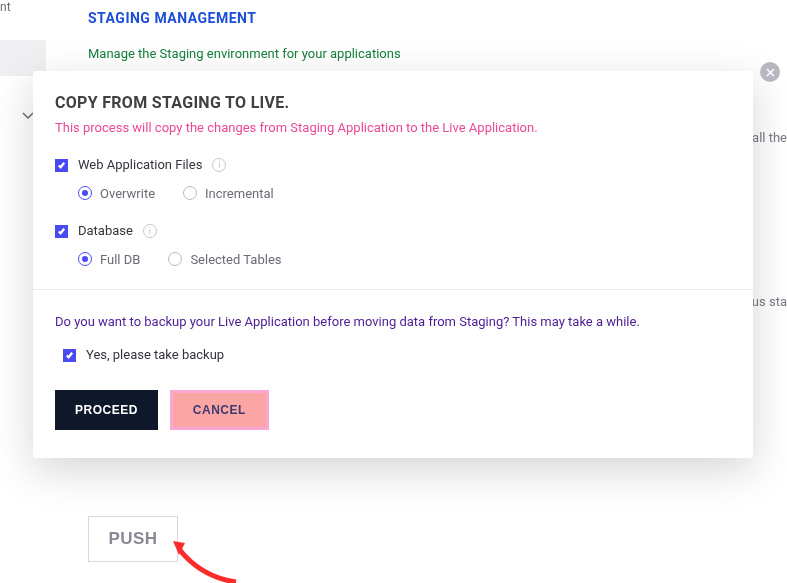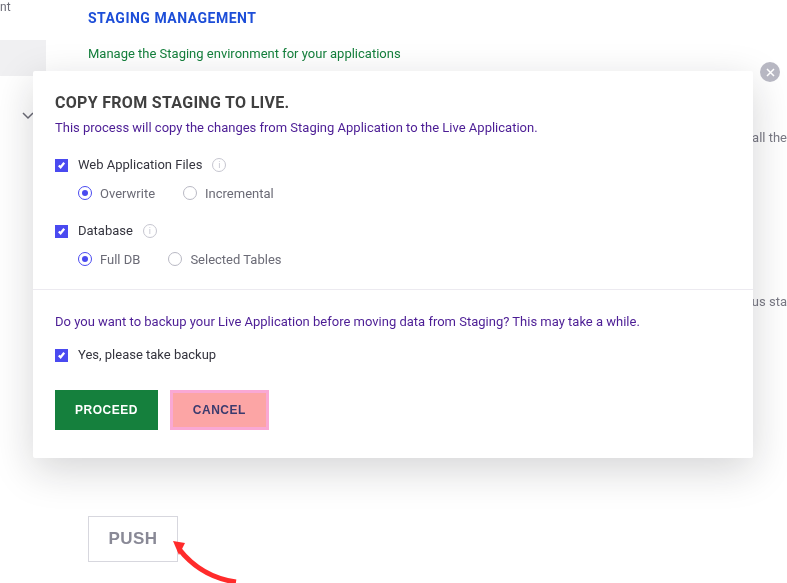--- a/index.html
+++ b/index.html
@@ -12,37 +12,37 @@
     .chev{position:absolute;left:22px;top:112px;color:#6b6b76}
     h2.st{font-size:14px;font-weight:700;color:#1d4ed8;letter-spacing:.5px;margin-top:2px}
     .sub{font-size:13px;color:#15803d;margin-top:20px}
     .overflow{position:absolute;right:0;top:130px;font-size:13px;color:#7a7a85;white-space:nowrap}
     .ofx{position:absolute;right:0;top:294px;font-size:13px;color:#7a7a85;white-space:nowrap}
     .btn-push{position:absolute;left:88px;top:516px;width:90px;height:46px;background:#fff;border:1px solid #d7d7de;color:#898996;font-size:17px;font-weight:600;letter-spacing:.5px}
     .modal{position:absolute;left:33px;top:71px;width:720px;background:#fff;box-shadow:0 12px 40px rgba(20,20,30,.18);border-radius:2px}
     .close{position:absolute;left:760px;top:62px;width:20px;height:20px;border-radius:50%;background:#b7b7c2;color:#fff;display:flex;align-items:center;justify-content:center;font-size:11px;cursor:pointer}
     .mpad{padding:22px 22px 0 22px}
     h3.mt{font-size:16px;font-weight:700;color:#404040;letter-spacing:.3px}
-    p.md{font-size:13px;color:#4c1d95;margin:8px 0 22px}
+    p.md{font-size:13px;color:#ec4899;margin:8px 0 22px}
     .opt{margin-bottom:22px}
     .chk-row{display:flex;align-items:flex-end;gap:10px;font-size:13px;color:#34343e}
     .chk{width:13px;height:13px;border:1px solid #4a4af0;background:#4a4af0;display:inline-flex;align-items:center;justify-content:center}
     .chk svg{width:9px;height:9px;stroke:#fff;stroke-width:2.5;fill:none}
     .info{width:14px;height:14px;border:1px solid #c6c6d0;border-radius:50%;display:inline-flex;align-items:center;justify-content:center;font-size:9px;color:#c6c6d0}
     .radios{display:flex;gap:28px;padding:14px 0 0 23px;font-size:13px;color:#6b6b76}
     .rad{display:flex;gap:8px}
     .rc{width:14px;height:14px;border:1.5px solid #b9b9c4;border-radius:50%;display:inline-flex;align-items:center;justify-content:center}
     .rc.on{border-color:#4a4af0}
     .rc.on::after{content:"";width:6px;height:6px;border-radius:50%;background:#4a4af0}
     hr.div{border:none;border-top:1px solid #eceaf0;margin:4px 0 0}
     .mq{font-size:13px;color:#4c1d95;padding:24px 14px 0 22px}
-    .bk{padding:18px 22px 0 22px}
+    .bk{padding:18px 22px 0 30px}
     .mbuttons{display:flex;gap:12px;padding:28px 22px 28px 22px}
     .btn{height:40px;padding:0 20px;font-size:12px;font-weight:700;letter-spacing:.5px;border:none;cursor:pointer}
-    .btn.proceed{background:#15803d;color:#fff}
+    .btn.proceed{background:#0f172a;color:#fff}
     .btn.cancel{background:#fca5a5;border:3px solid #f9a8d4;color:#3b3b6e}
     .arrow{position:absolute;left:138px;top:466px;pointer-events:none}
   </style>
 </head>
 <body>
 
 <div class="bg">
   <div class="side">
     <span class="side-tag">nt</span>
     <div class="side-row"></div>

